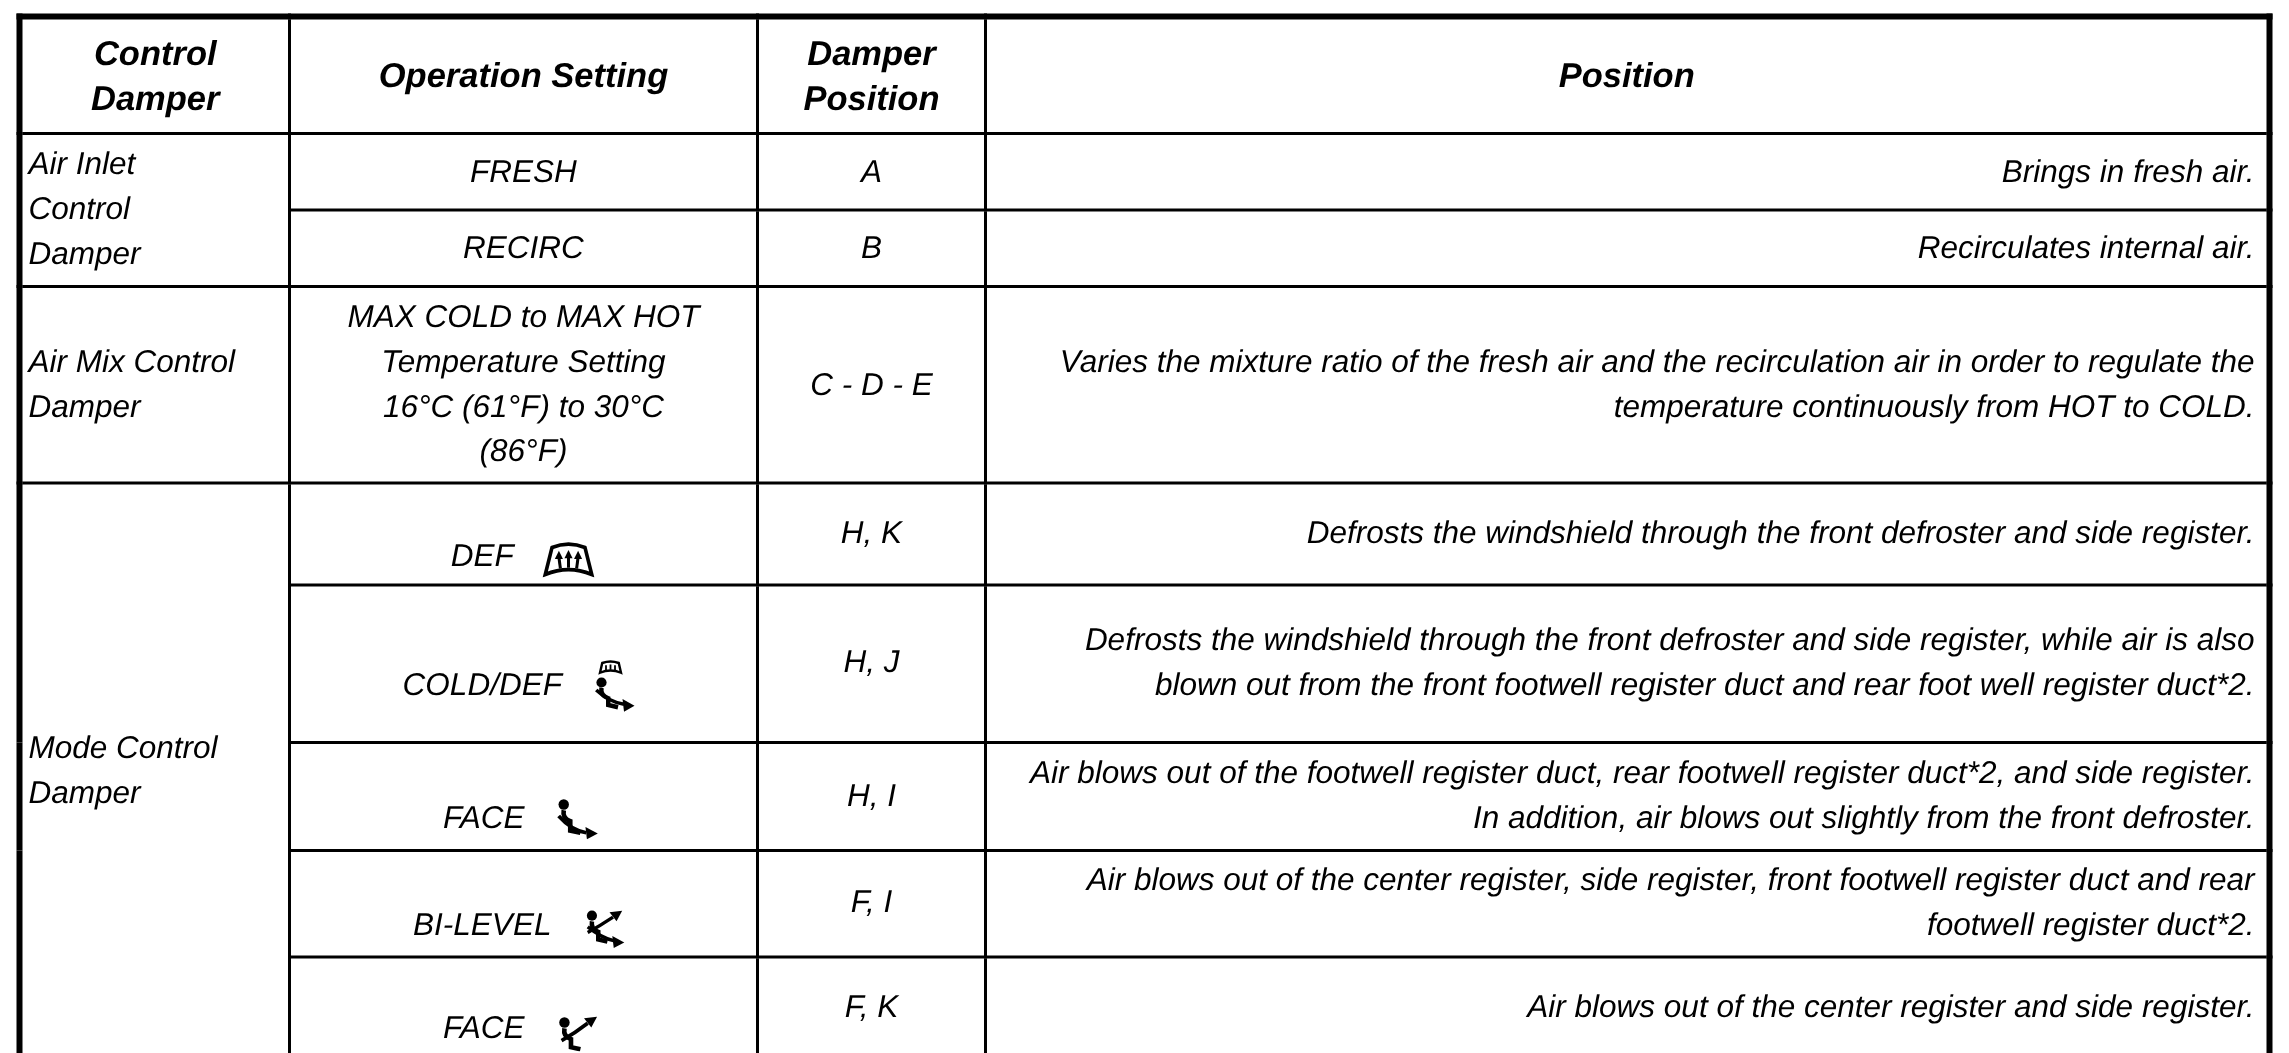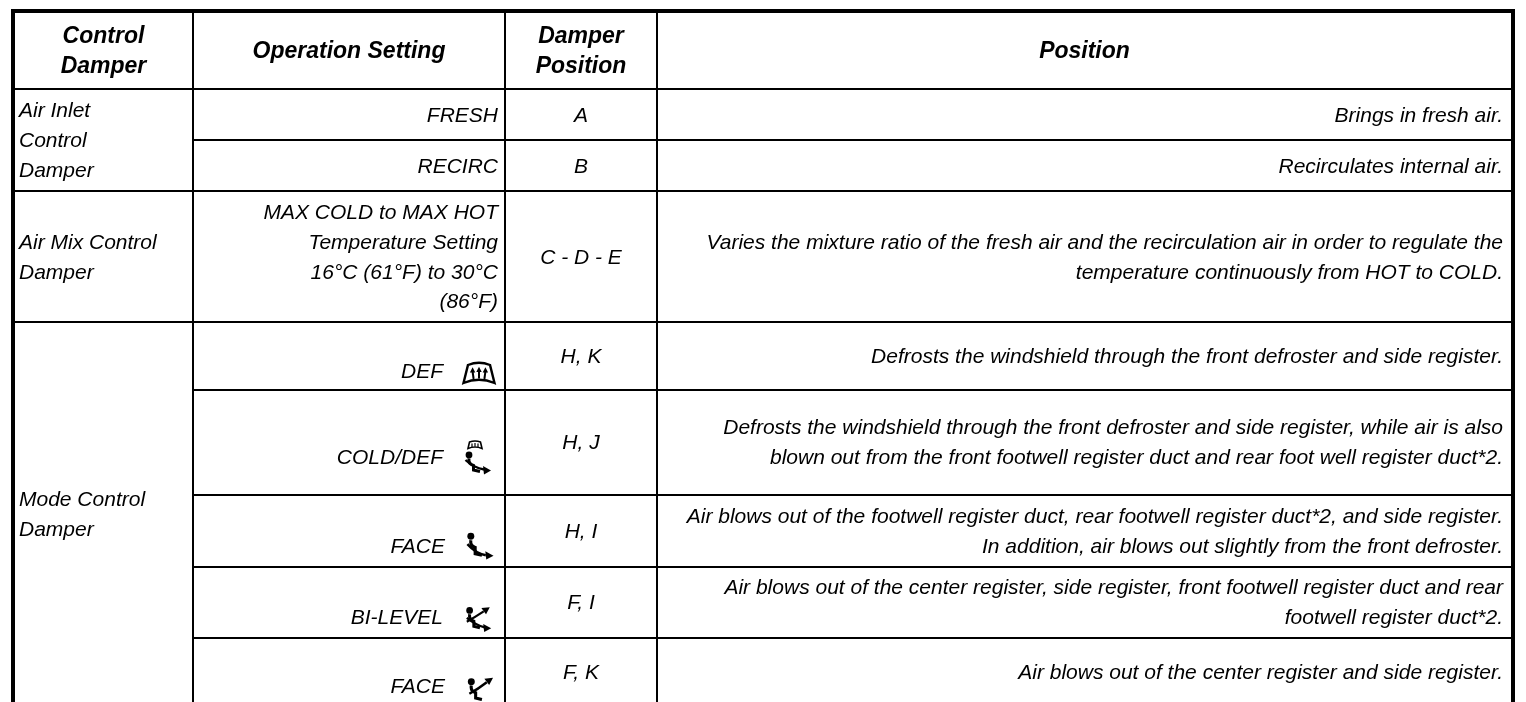--- a/index.html
+++ b/index.html
@@ -41,21 +41,21 @@
     line-height: 1.42;
     padding: 3px 6px;
   }
   .group-cell {
     text-align: left;
     white-space: pre-line;
     padding-left: 4px;
     padding-right: 18px;
   }
   .oppos-cell {
-    text-align: right;
+    text-align: center;
     white-space: pre-line;
   }
   .damper-cell {
     text-align: center;
   }
   .op-cell {
     text-align: right;
     padding: 4px 8px 4px 7px;
   }
   .pos-with-icon {

